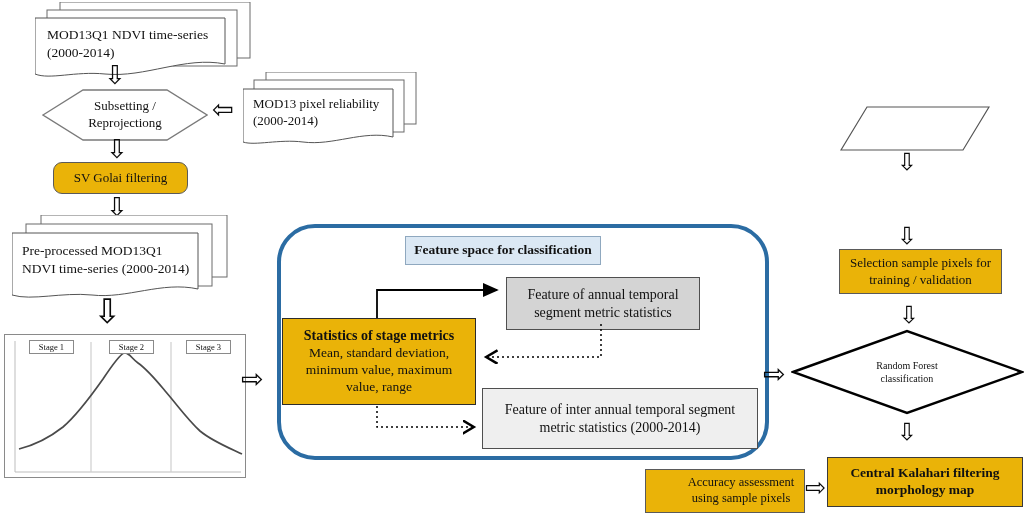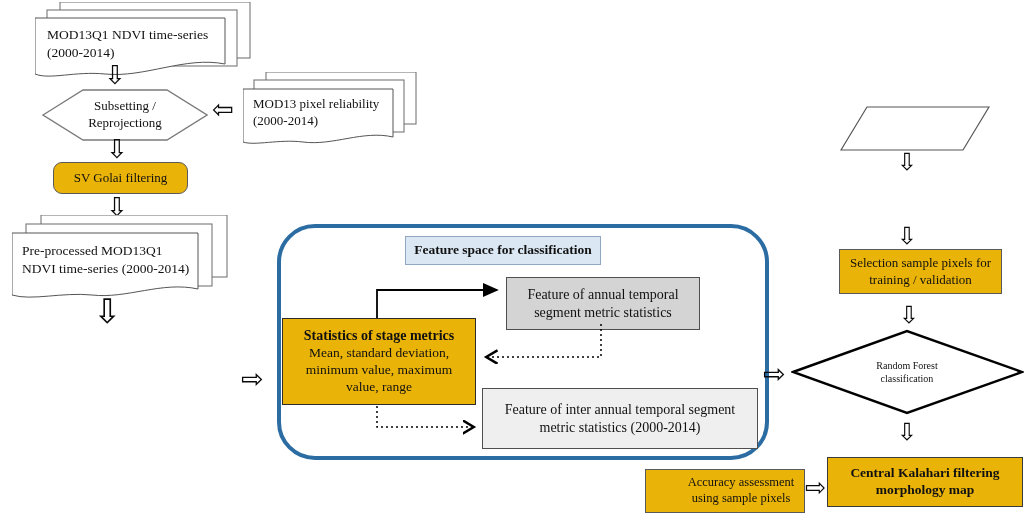--- a/index.html
+++ b/index.html
@@ -77,20 +77,32 @@
     <svg width="222" height="94" viewBox="0 0 222 94">
       <rect x="29" y="0" width="186" height="62" fill="#fff" stroke="#6a6a6a"></rect>
       <rect x="14" y="9" width="186" height="62" fill="#fff" stroke="#6a6a6a"></rect>
       <path d="M0,18 H186 V74 C150,66 115,84 80,80 C50,77 20,86 0,80 Z" fill="#fff" stroke="#555"></path>
     </svg>
     <div class="docText" style="left:10px;top:27px;width:174px;">Pre-processed MOD13Q1 NDVI time-series (2000-2014)</div>
   </div>
 
   <div class="blockArrow" style="left:93px;top:294px;font-size:34px;">⇩</div>
 
+  <div class="abs" style="left:4px;top:334px;width:242px;height:144px;border:1px solid #8a8a8a;background:#fff;box-sizing:border-box;">
+    <svg width="240" height="142" viewBox="0 0 240 142">
+      <line x1="10" y1="6" x2="10" y2="137" stroke="#bdbdbd" stroke-width="1"></line>
+      <line x1="10" y1="137" x2="236" y2="137" stroke="#bdbdbd" stroke-width="1"></line>
+      <line x1="86" y1="7" x2="86" y2="137" stroke="#cfcfcf" stroke-width="1.2"></line>
+      <line x1="166" y1="7" x2="166" y2="137" stroke="#cfcfcf" stroke-width="1.2"></line>
+      <path d="M14,114 C30,110 44,103 58,92 C72,80 86,61 98,44 C106,32 114,20 119,18 C124,17 127,24 133,28 C143,35 151,45 161,57 C173,71 183,85 195,96 C207,106 222,112 237,119" fill="none" stroke="#4a4a4a" stroke-width="1.7"></path>
+    </svg>
+    <div class="stageLabel" style="left:24px;top:5px;width:45px;height:14px;">Stage 1</div>
+    <div class="stageLabel" style="left:104px;top:5px;width:45px;height:14px;">Stage 2</div>
+    <div class="stageLabel" style="left:181px;top:5px;width:45px;height:14px;">Stage 3</div>
+  </div>
 
   <div class="blockArrow" style="left:241px;top:365px;font-size:27px;">⇨</div>
 
   <div id="featureContainer"></div>
 
   <div class="box bold" style="left:405px;top:236px;width:196px;height:29px;background:#dbe8f4;border:1px solid #8fa8bf;font-size:13.5px;">
     <span>Feature space for classification</span>
   </div>
 
   <div class="box" style="left:506px;top:270px;width:194px;height:53px;background:#d4d4d4;border:1px solid #4f4f4f;font-size:14px;margin-top:7px;">

